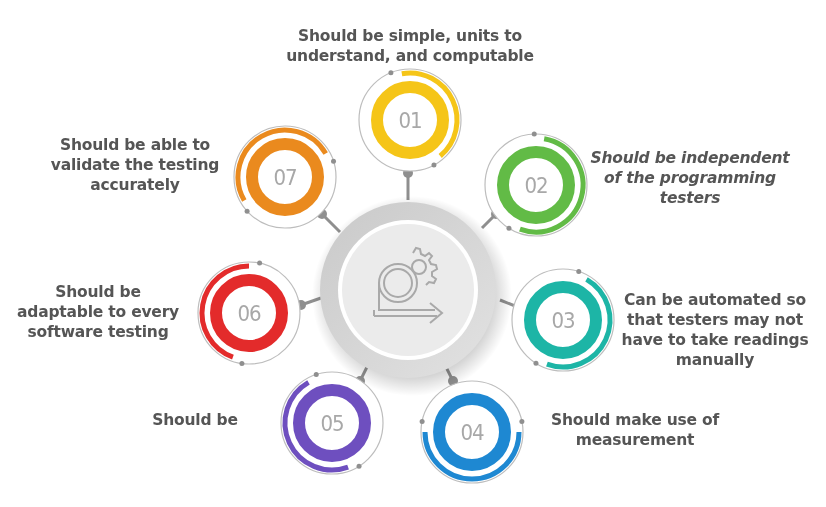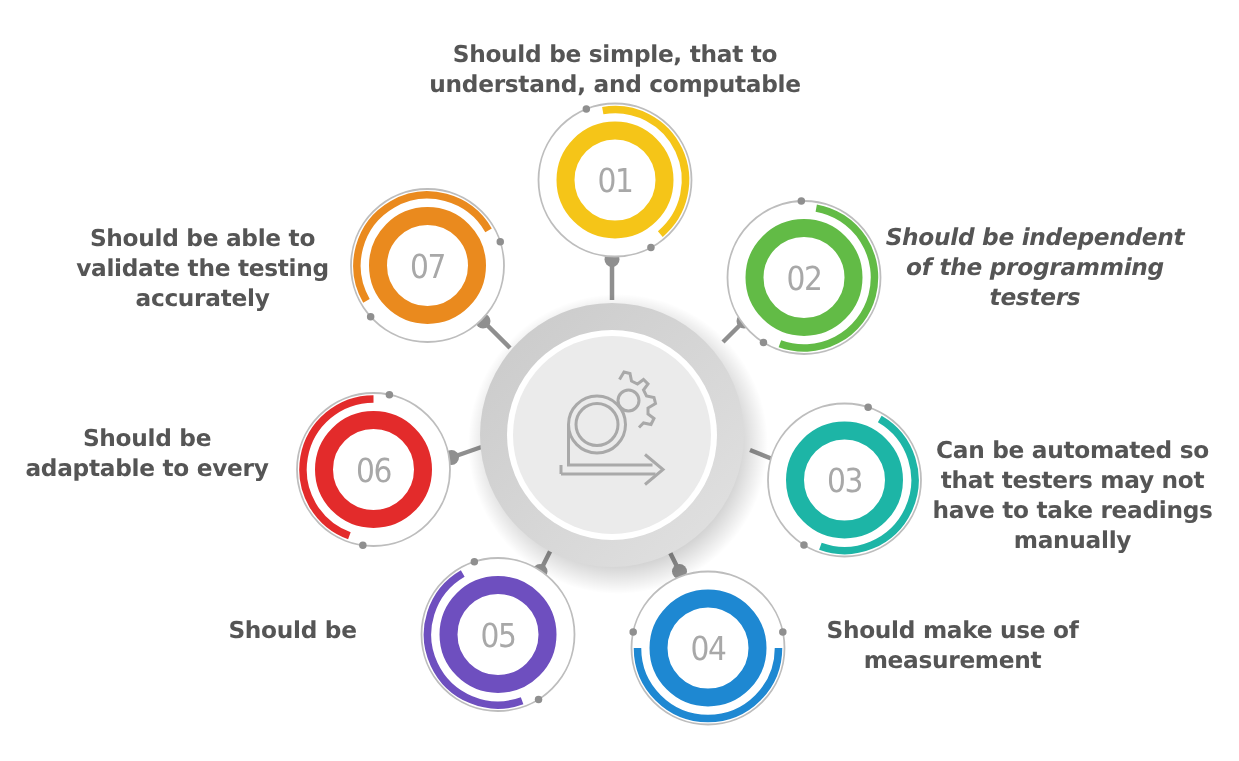--- a/index.html
+++ b/index.html
@@ -114,21 +114,21 @@
         <circle cx="333.5038823310528" cy="161.24013328687766" r="2.5" fill="#8f8f8f"></circle>
         <circle cx="247.0996139006529" cy="211.12566092430177" r="2.5" fill="#8f8f8f"></circle>
         <circle cx="285" cy="177" r="33" fill="#ffffff" stroke="#EA8A1E" stroke-width="12"></circle>
         <text x="285" y="185" text-anchor="middle" class="num">07</text>
       </g>
     </g>
 </svg>
 
 <div id="labels">
   <div class="label" style="left:270px; top:26px; width:280px;">
-    <div>Should be simple, that to</div>
+    <div>Should be simple, units to</div>
     <div>understand, and computable</div>
   </div>
   <div class="label" style="left:585px; top:148px; width:210px;font-style:italic;">
     <div>Should be independent</div>
     <div>of the programming</div>
     <div>testers</div>
   </div>
   <div class="label" style="left:610px; top:290px; width:210px;">
     <div>Can be automated so</div>
     <div>that testers may not</div>
@@ -138,19 +138,20 @@
   <div class="label" style="left:525px; top:410px; width:180px;margin-left:20px;">
     <div>Should make use of</div>
     <div>measurement</div>
   </div>
   <div class="label" style="left:130px; top:410px; width:130px;">
     <div>Should be</div>
   </div>
   <div class="label" style="left:8px; top:282px; width:180px;">
     <div>Should be</div>
     <div>adaptable to every</div>
+    <div>software testing</div>
   </div>
-  <div class="label" style="left:40px; top:149px; width:190px;">
+  <div class="label" style="left:40px; top:135px; width:190px;">
     <div>Should be able to</div>
     <div>validate the testing</div>
     <div>accurately</div>
   </div>
 </div>
 
 </body></html>

